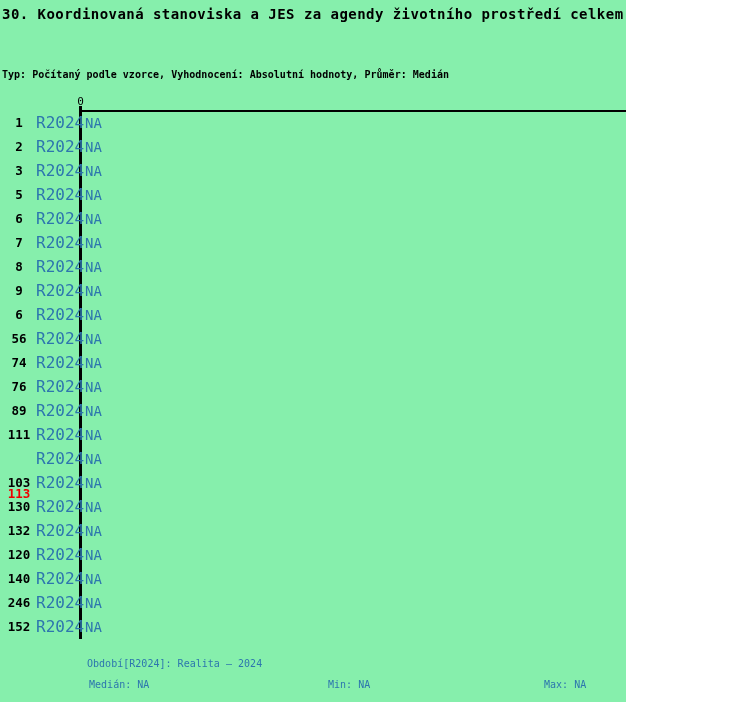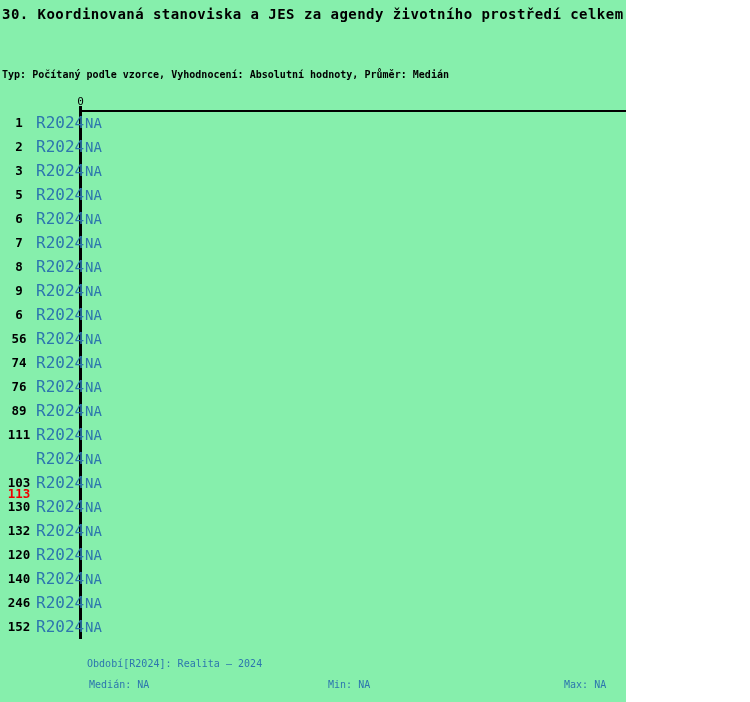--- a/index.html
+++ b/index.html
@@ -114,21 +114,21 @@
   .footer-text {
     position: absolute;
     font-size: 10px;
     letter-spacing: 0.02px;
     white-space: nowrap;
     color: var(--accent-blue, #2d76ae);
   }
   #footer-period { left: 79px;  top: 658px; margin-left: 8px; }
   #footer-median { left: 89px;  top: 679px; }
   #footer-min    { left: 328px; top: 679px; text-align: right; }
-  #footer-max    { left: 520px; top: 679px; padding-left: 44px; }
+  #footer-max    { left: 500px; top: 679px; padding-left: 44px; }
 </style>
 </head>
 <body>
 
 <div id="screen">
 
   <div class="title-line" id="title1">30. Koordinovaná stanoviska a JES za agendy životního prostředí celkem</div>
   <div class="subtitle">Typ: Počítaný podle vzorce, Vyhodnocení: Absolutní hodnoty, Průměr: Medián</div>
 
   <div class="zero-label">0</div>

